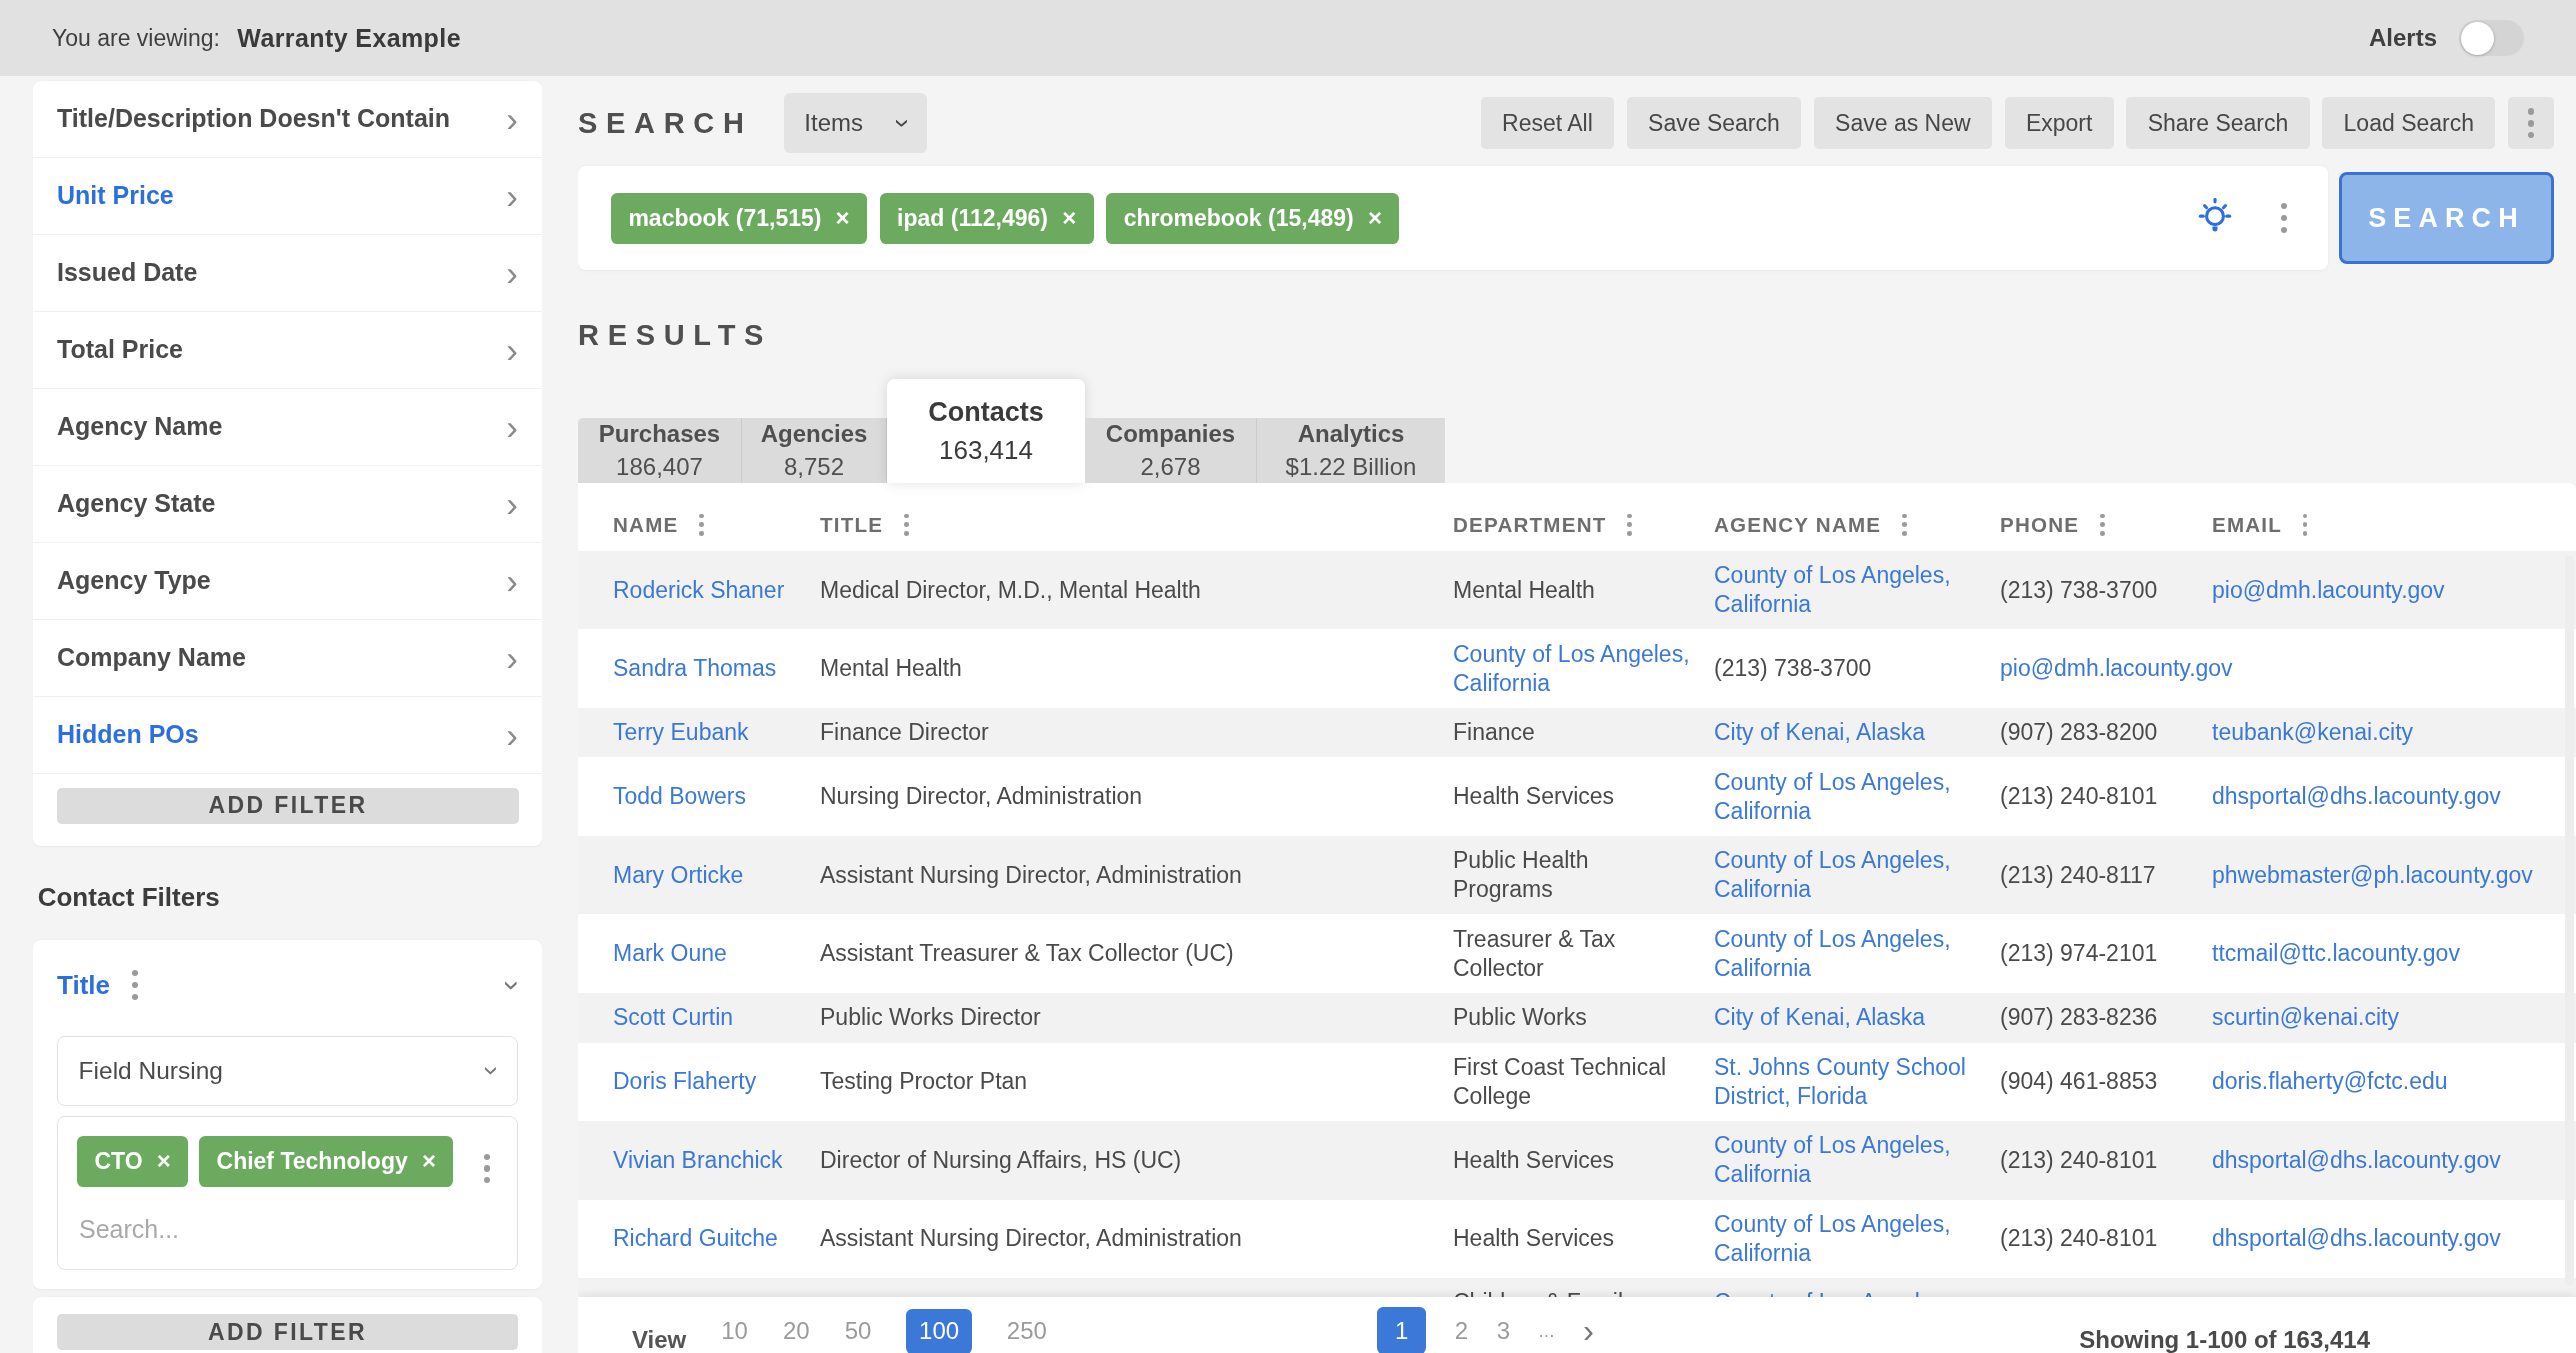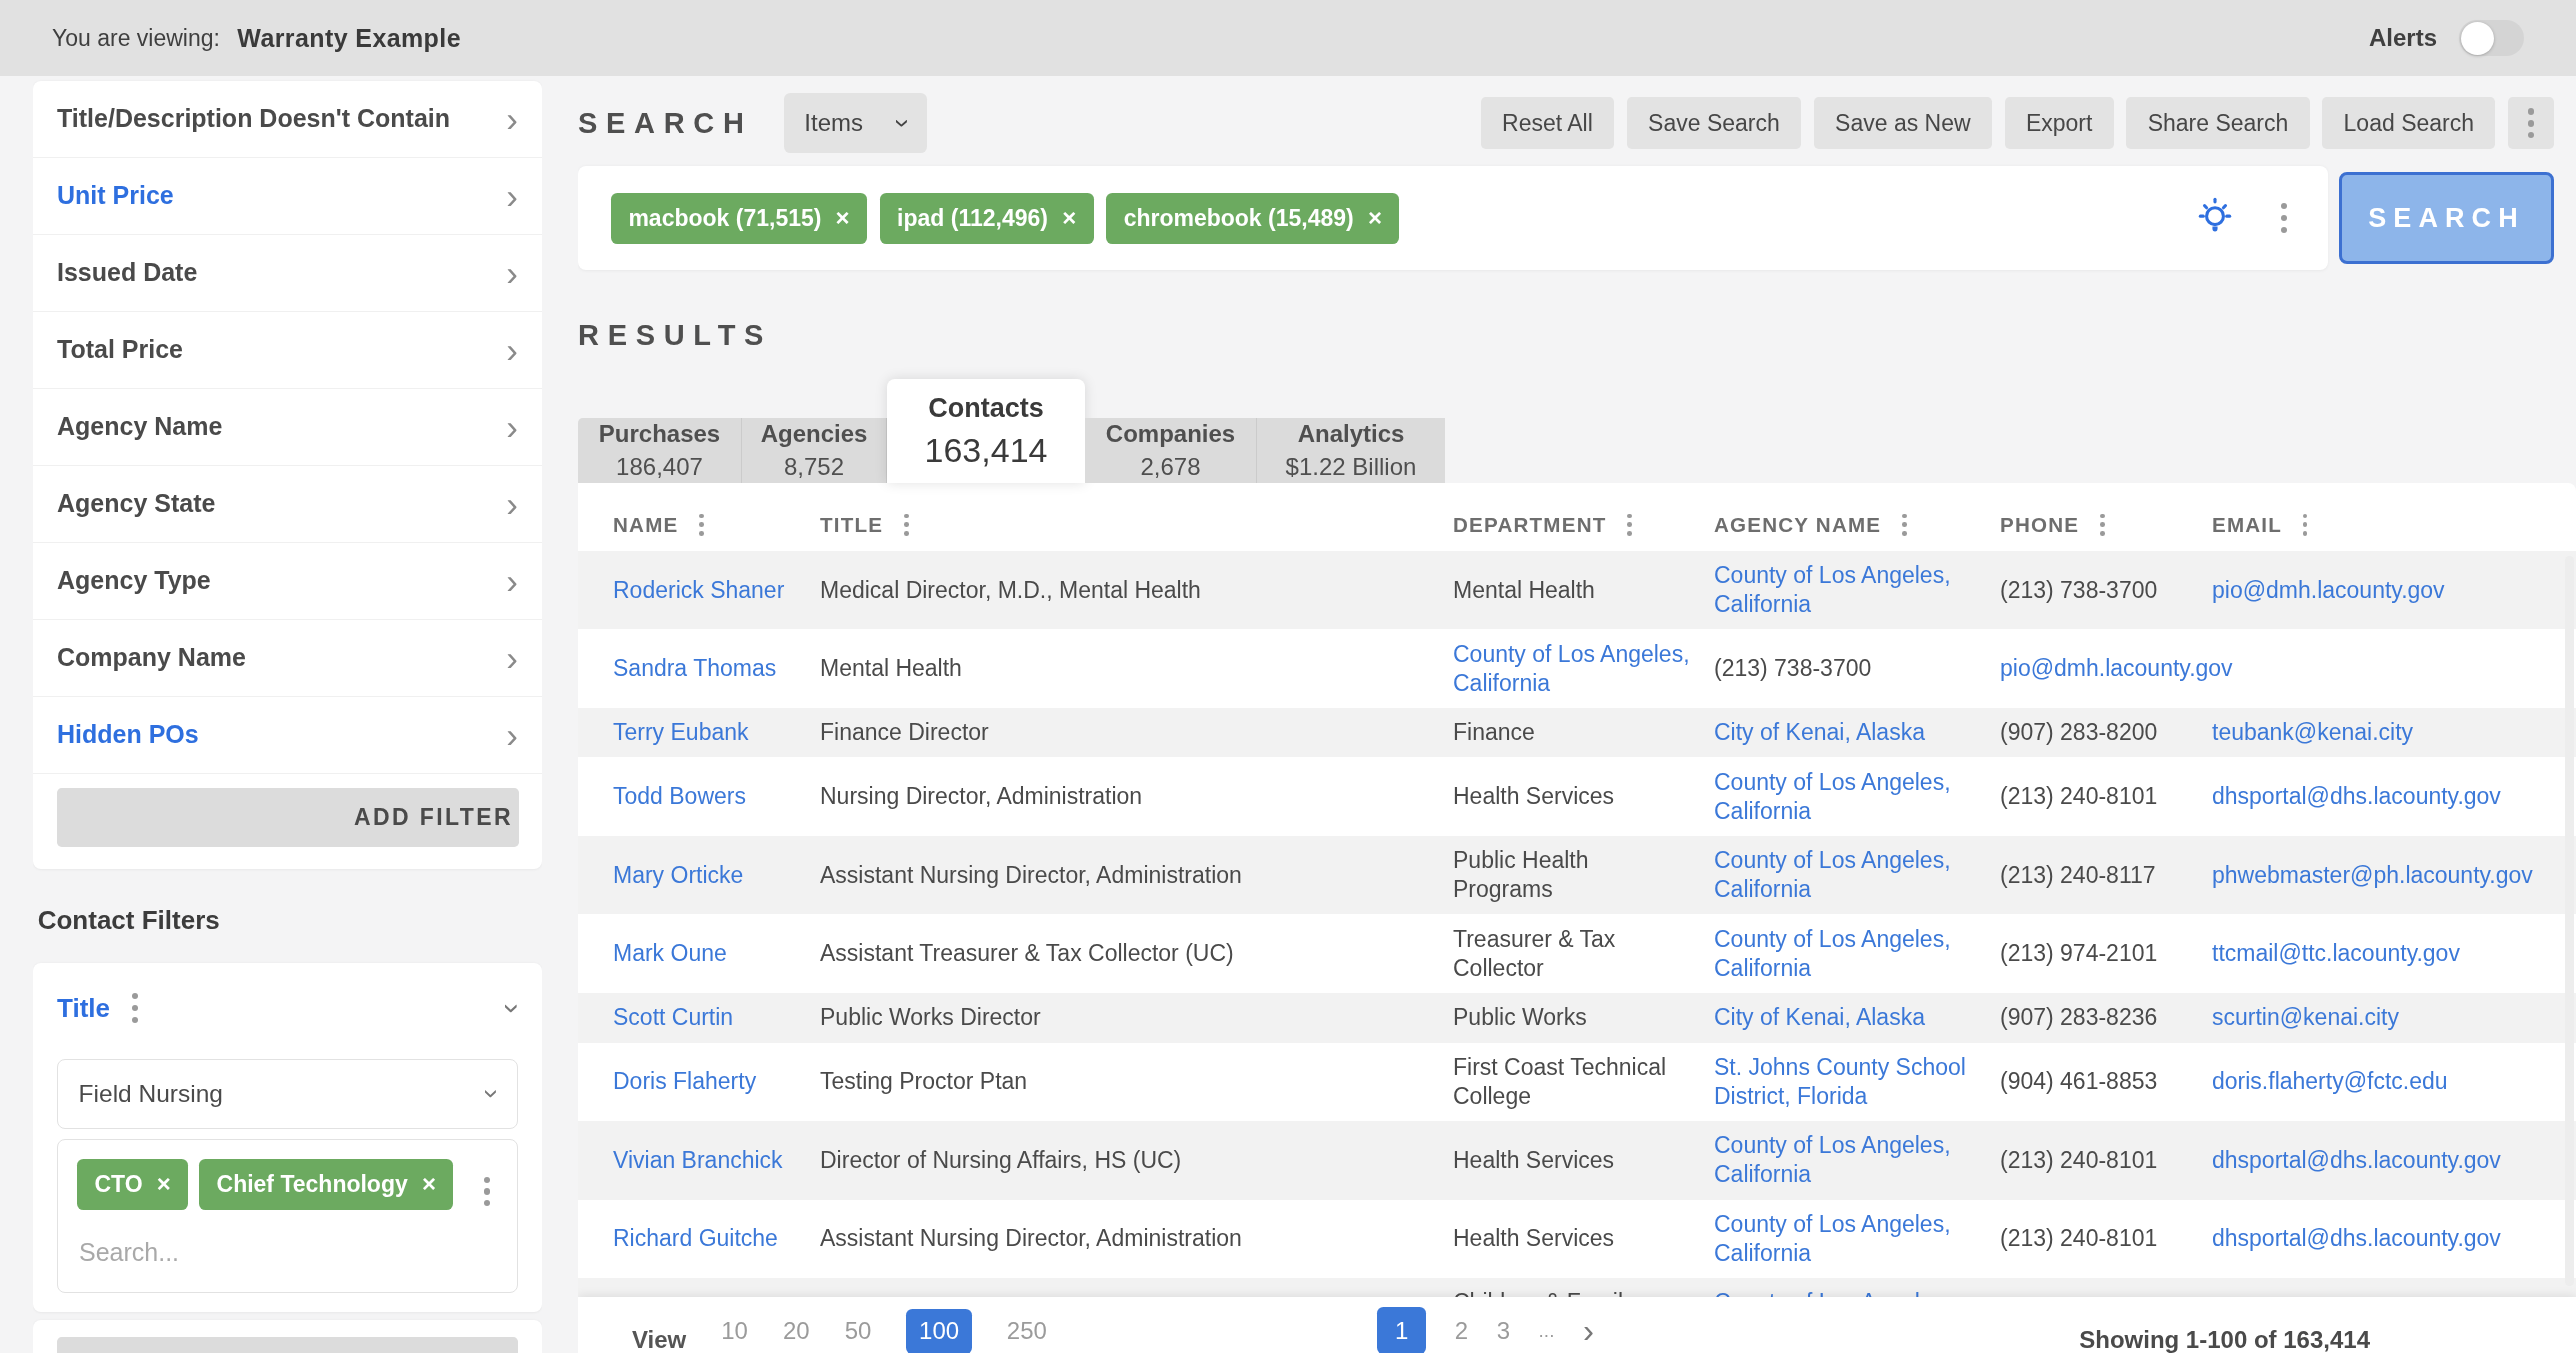--- a/index.html
+++ b/index.html
@@ -25,21 +25,21 @@
   .layout{display:flex;height:1278px;}
   .sidebar-col{width:509px;margin-left:33px;flex:none;display:flex;flex-direction:column;overflow:hidden;}
   .partial-pill{height:12.7px;width:231px;margin-left:113px;background:#fff;border-radius:0 0 14.2px 14.2px;}
   .card{background:#fff;border-radius:8px;box-shadow:0 0.8px 2.4px rgba(0,0,0,.05);}
   .filter-card{margin-top:4.7px;}
   .sb-item{height:77px;display:flex;align-items:center;justify-content:space-between;padding:0 24px;border-bottom:1.6px solid #f0f0f0;cursor:pointer;}
   .sb-label{font-size:25px;font-weight:700;color:#4a4a4a;}
   .sb-label.active{color:var(--active-blue);}
   .chev{font-size:35px;color:#8a8a8a;line-height:.9;font-weight:400;}
   .chev-down{display:inline-block;transform:rotate(90deg);}
-  .add-filter-btn{display:block;margin:14.2px 24px 22px;height:59px;width:calc(100% - 47px);background:#dcdcdc;border:none;border-radius:4.7px;font-family:inherit;font-size:23px;letter-spacing:2.4px;color:#4a4a4a;font-weight:700;cursor:pointer;text-align:right;}
+  .add-filter-btn{display:block;margin:14.2px 24px 22px;height:36px;width:calc(100% - 47px);background:#dcdcdc;border:none;border-radius:4.7px;font-family:inherit;font-size:23px;letter-spacing:2.4px;color:#4a4a4a;font-weight:700;cursor:pointer;}
   .cf-heading{margin:36px 0 0 4.7px;font-size:26px;font-weight:700;color:#3c3c3c;}
   .contact-card{margin-top:27px;padding-top:27px;padding-bottom:19px;}
   .cf-title-row{display:flex;align-items:center;padding:0 24px;}
   .cf-title{color:var(--active-blue);font-size:26px;font-weight:700;}
   .cf-select{margin:33px 24px 0;border:1.6px solid #e2e2e2;border-radius:8px;height:70px;display:flex;align-items:center;justify-content:space-between;padding:0 20.6px;font-size:24.5px;color:#4a4a4a;cursor:pointer;}
   .cf-select .chev{font-size:28.5px;color:#777;}
   .cf-tagbox{margin:9.5px 24px 0;border:1.6px solid #e2e2e2;border-radius:8px;padding:19px 19px 24px;}
   .cf-chips{display:flex;align-items:flex-end;gap:11px;}
   .chip{background:var(--chip-green);color:#fff;font-size:23px;font-weight:700;border-radius:6.3px;height:51px;display:inline-flex;align-items:center;padding:0 17.4px;gap:14.2px;cursor:pointer;white-space:nowrap;}
   .chip-x{font-size:24px;font-weight:700;cursor:pointer;}
@@ -73,21 +73,21 @@
   .tab{background:var(--tab-gray);height:65px;display:flex;flex-direction:column;justify-content:center;align-items:center;border-right:1.6px solid #cbcbcb;cursor:pointer;}
   .tab:nth-child(1){width:164px;border-radius:4.7px 0 0 0;}
   .tab:nth-child(2){width:145px;}
   .tab:nth-child(3){width:198px;}
   .tab:nth-child(4){width:172px;}
   .tab:nth-child(5){width:188px;border-right:none;}
   .t-label{font-size:24px;font-weight:700;color:#4f4f4f;}
   .t-count{font-size:24px;color:#4f4f4f;margin-top:4.7px;}
   .tab.active{background:#fff;height:104px;border-radius:8px 8px 0 0;border-right:none;box-shadow:0 0 12.7px rgba(0,0,0,.12);}
   .tab.active .t-label{font-size:27px;color:#3a3a3a;}
-  .tab.active .t-count{font-size:34px;color:#3a3a3a;margin-top:7.1px;}
+  .tab.active .t-count{font-size:26px;color:#3a3a3a;margin-top:7.1px;}
   
   .table-card{background:#fff;border-radius:0 8px 0 0;flex:1;position:relative;z-index:1;padding-top:11px;overflow:hidden;}
   .thead,.trow{display:grid;grid-template-columns:207px 633px 261px 286px 212px auto;padding-left:35px;align-items:center;}
   .thead{height:52px;margin-top:4.7px;}
   .th{display:flex;align-items:center;gap:12.7px;cursor:pointer;}
   .th-label{font-size:20.6px;letter-spacing:1.2px;color:#6e6e6e;font-weight:700;text-transform:uppercase;}
   .trow{padding-top:10.3px;padding-bottom:10.3px;font-size:23px;}
   .trow.alt{background:var(--row-alt);}
   .cell{padding-right:24px;line-height:1.26;}
   .link{color:var(--accent);cursor:pointer;text-decoration:none;}

